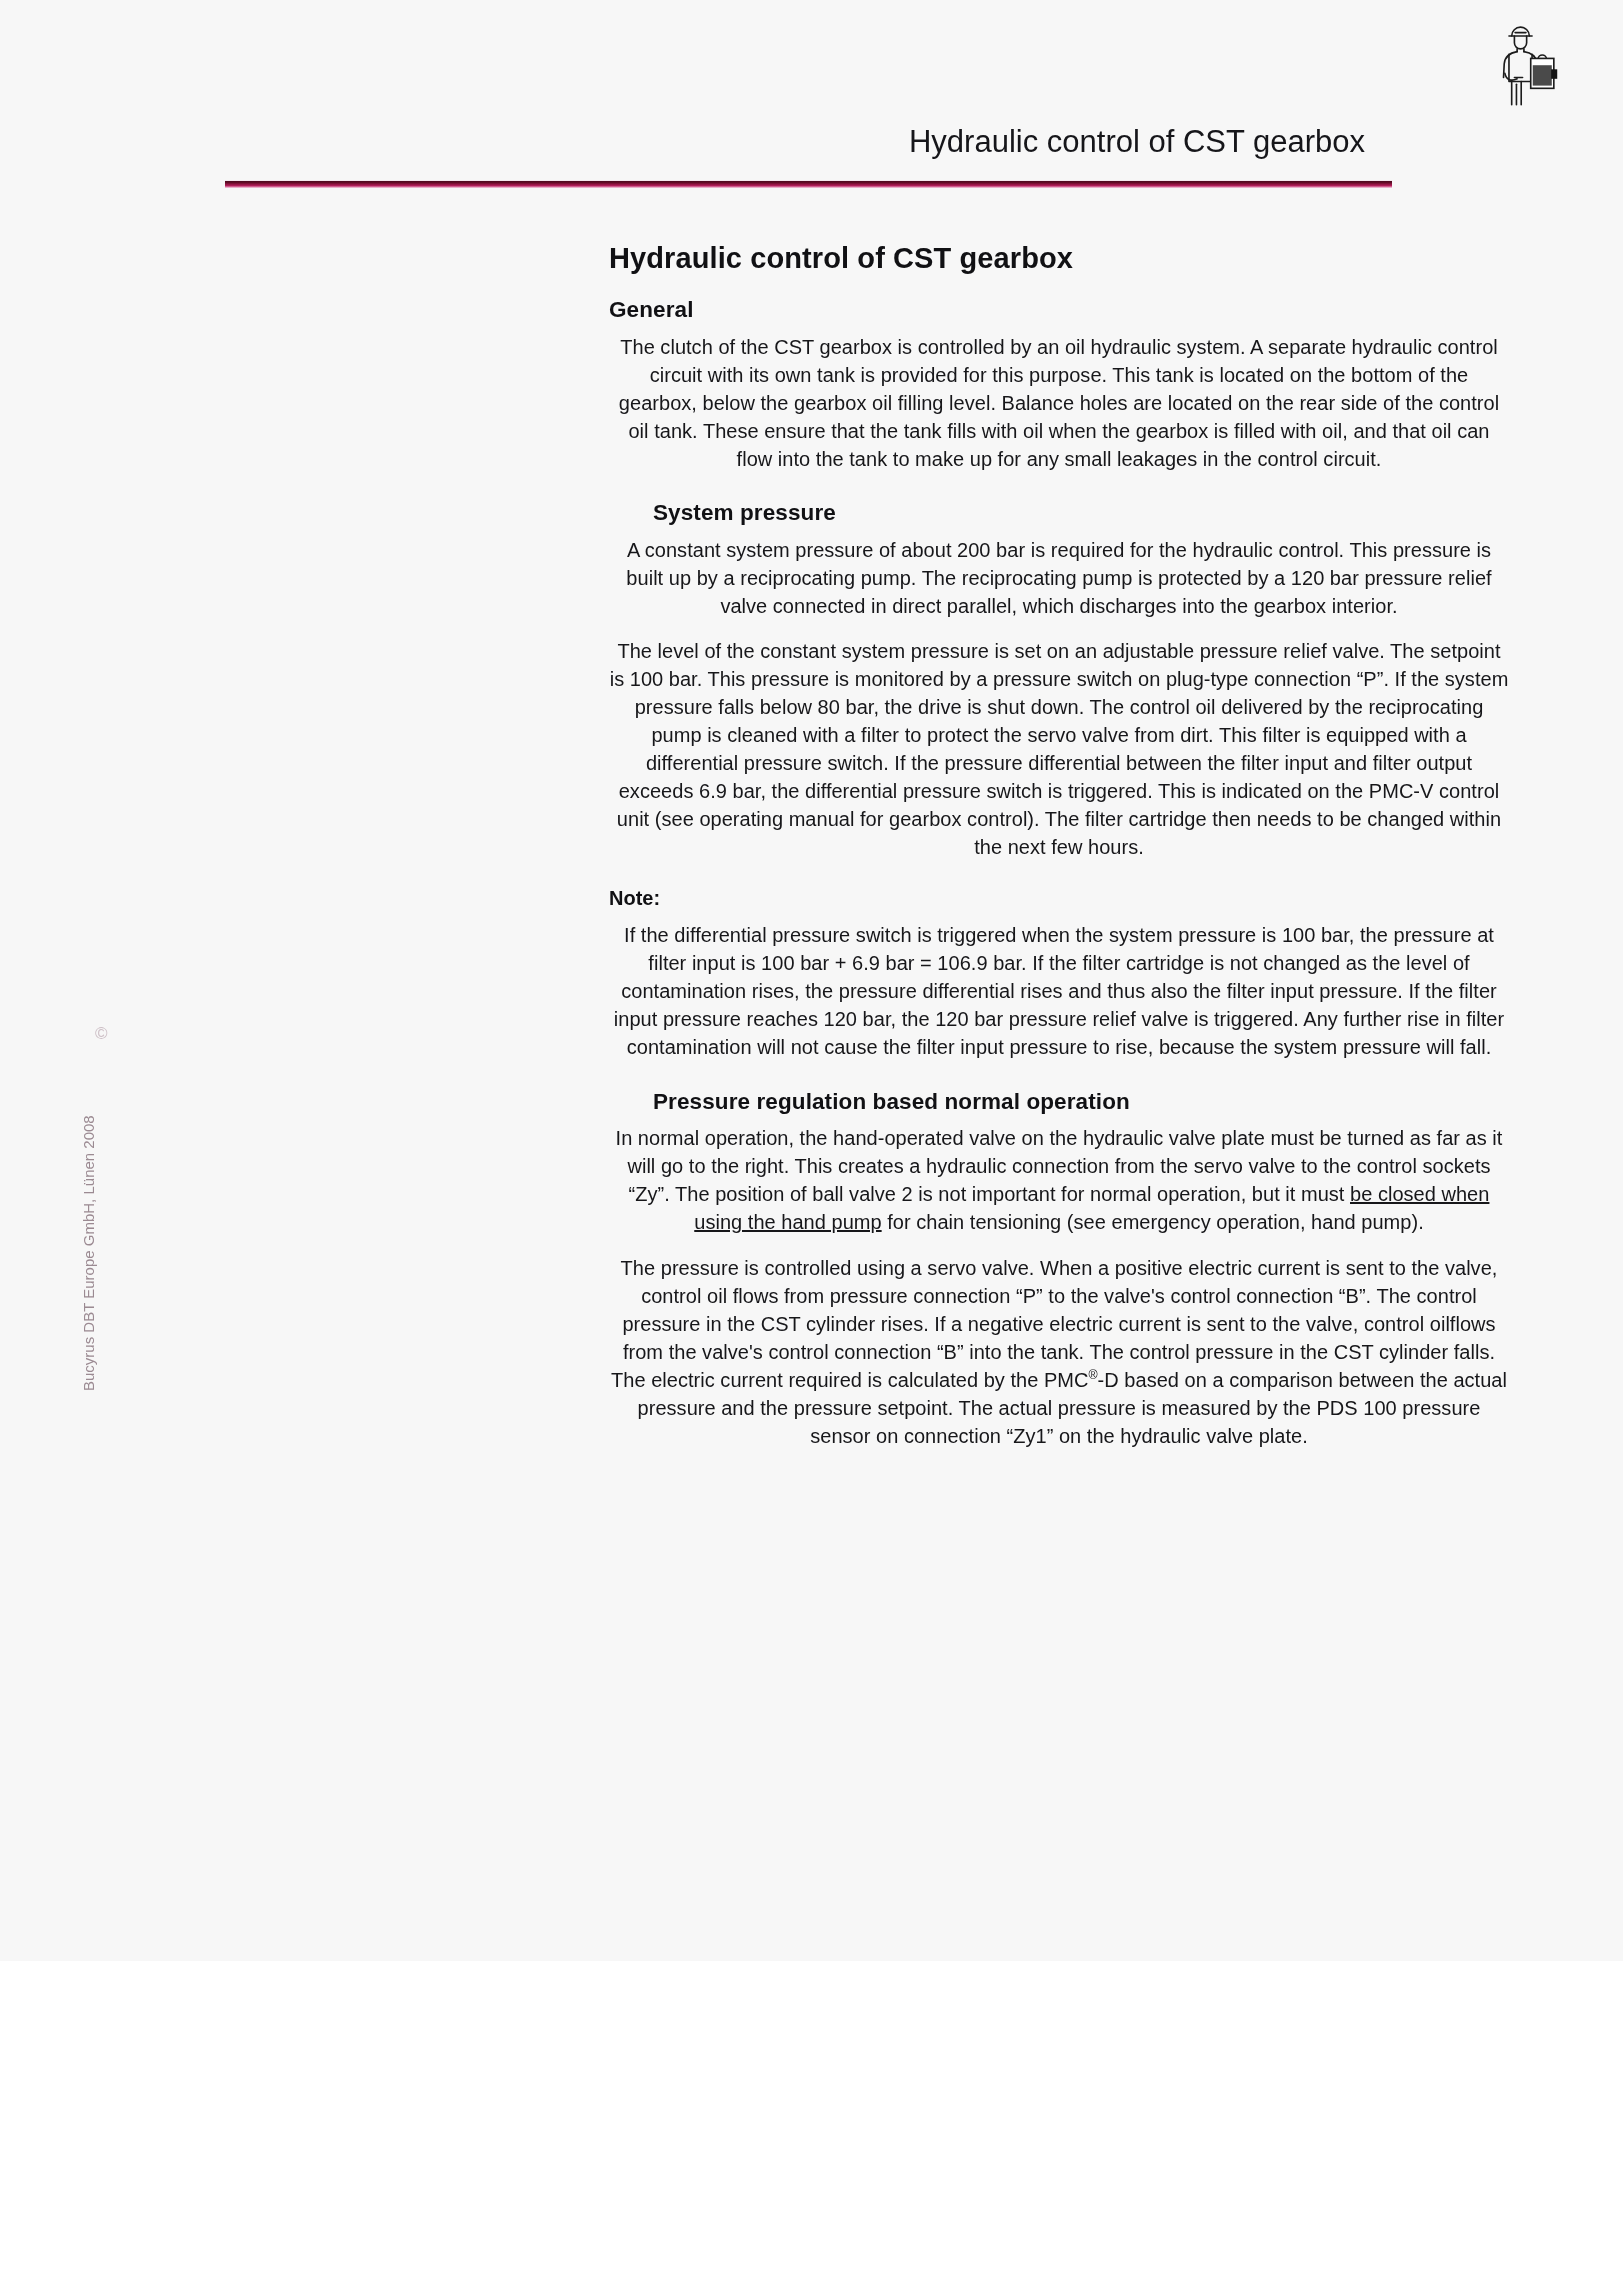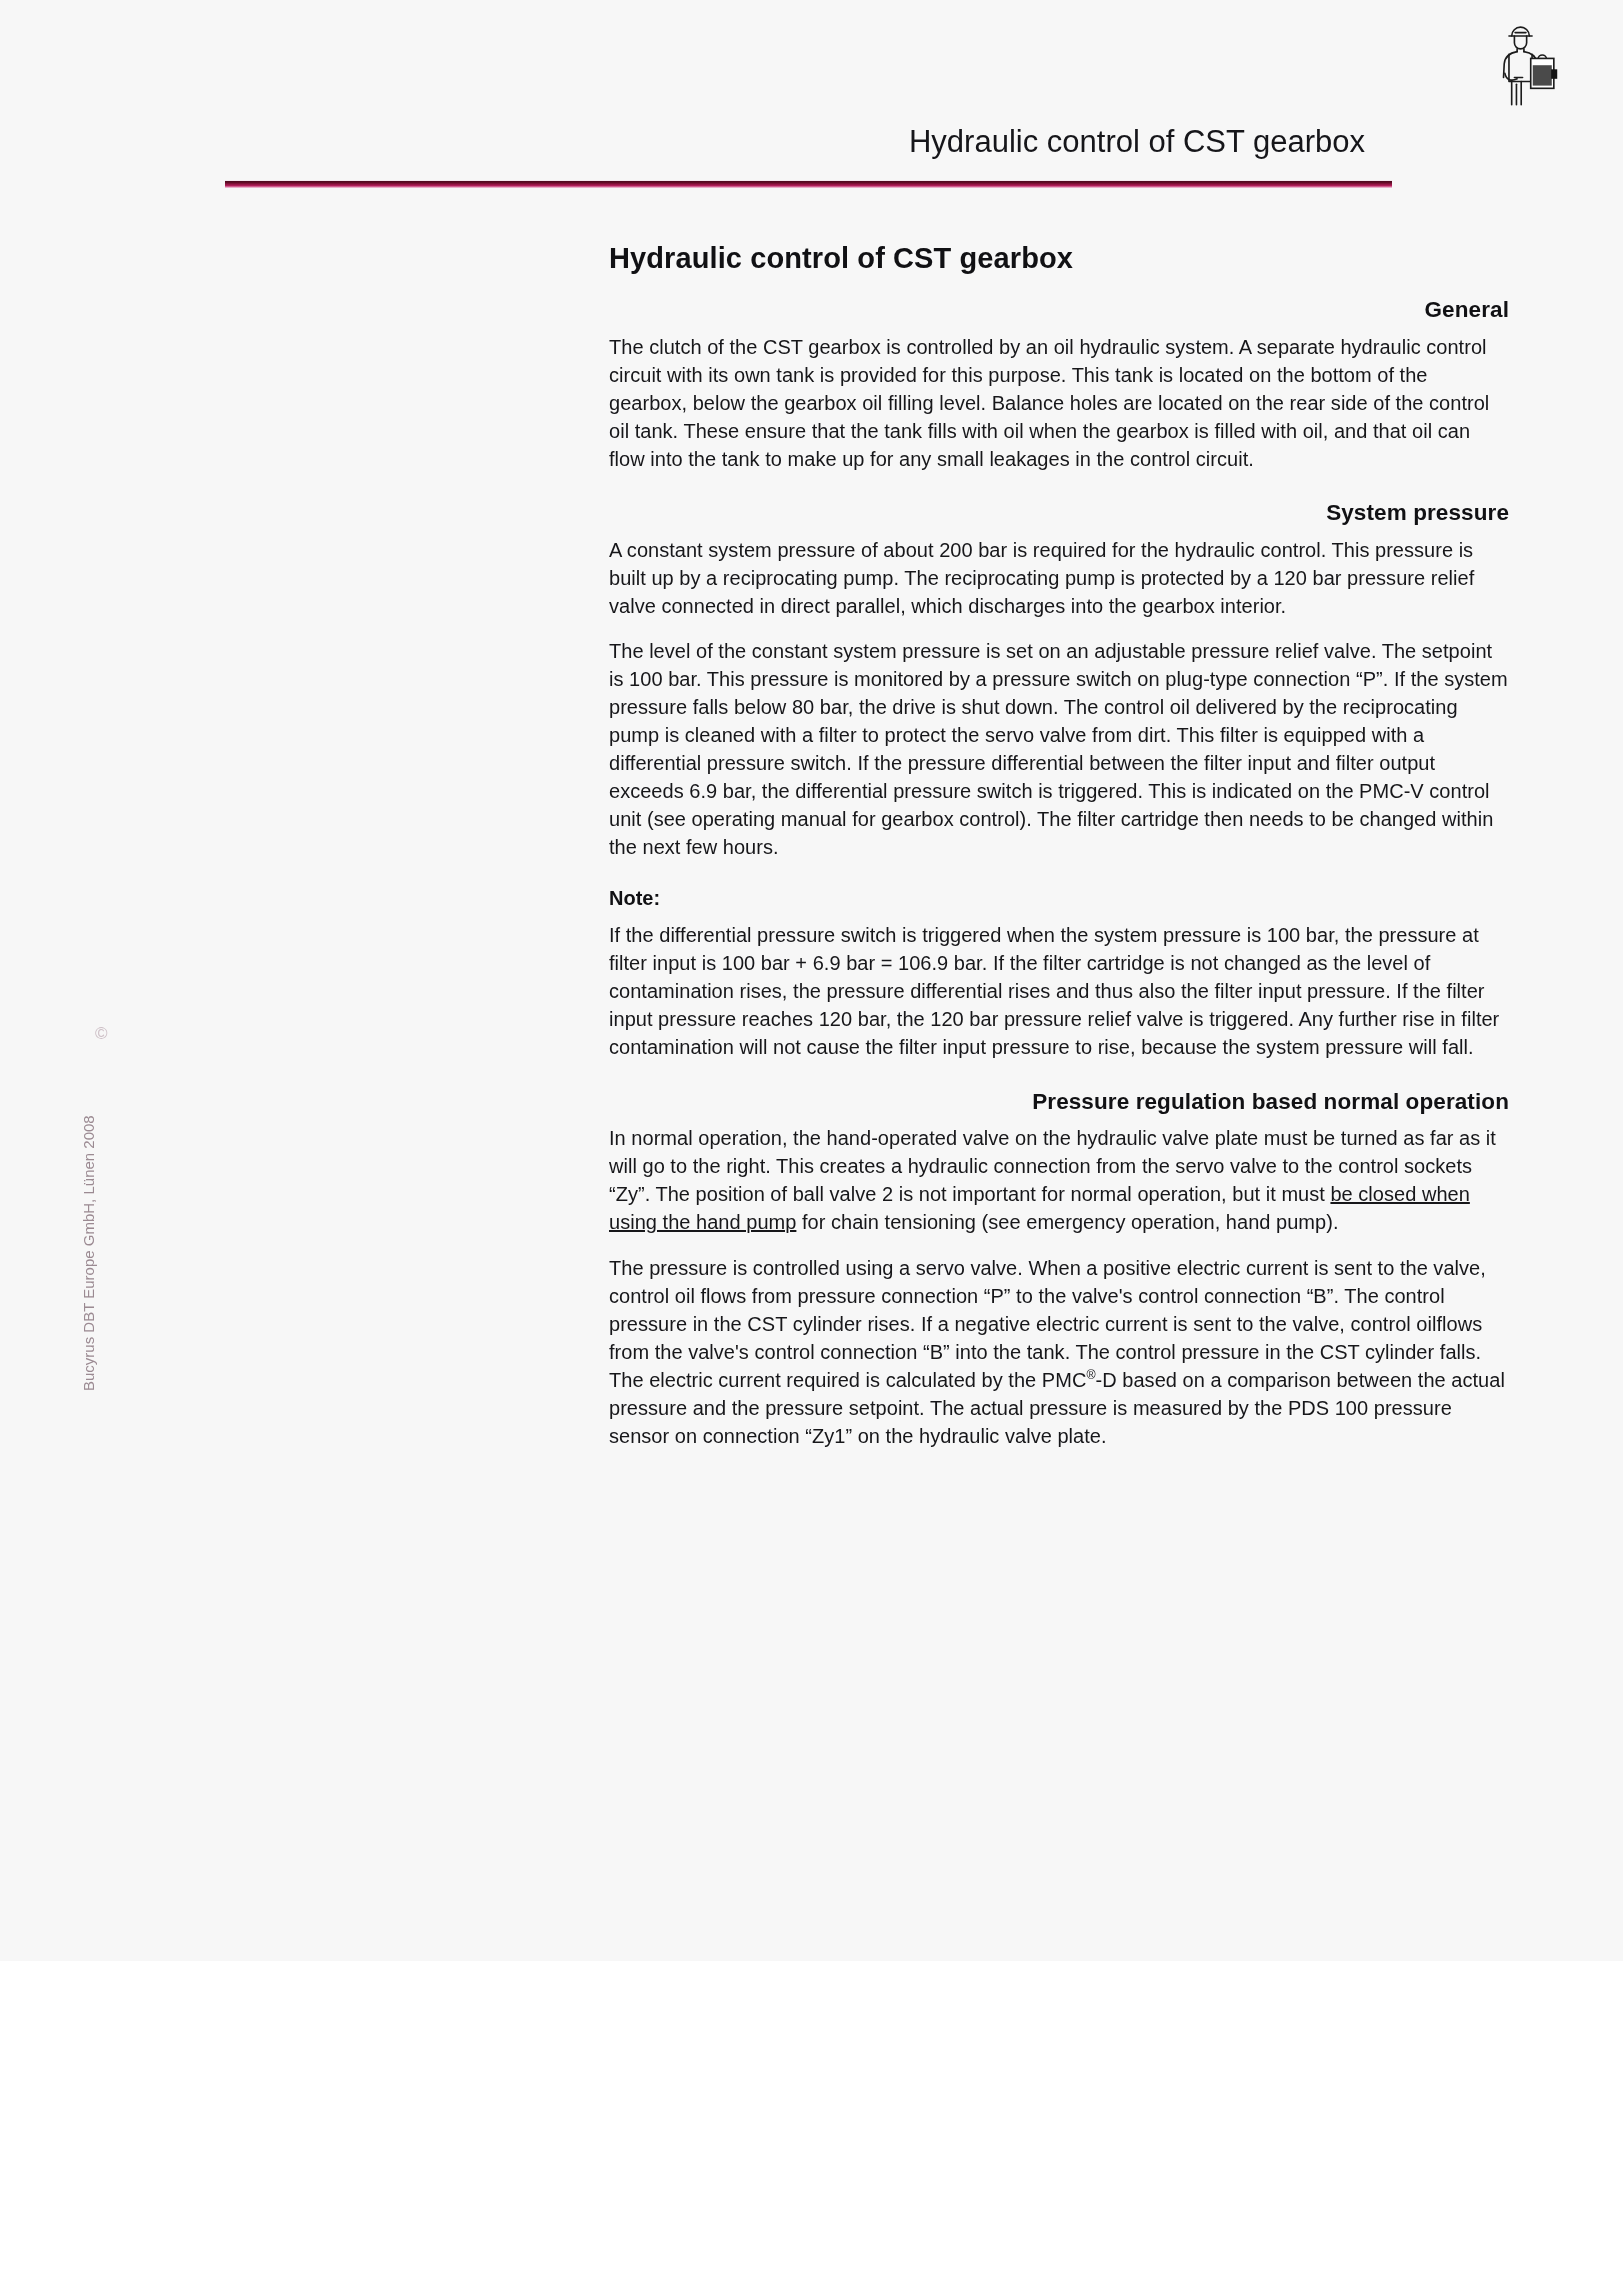--- a/index.html
+++ b/index.html
@@ -111,39 +111,39 @@
     color: #111114;
     letter-spacing: 0.1px;
   }
   h2.section-title {
     margin: 0 0 9.5px 0;
     font-size: 22.5px;
     line-height: 27px;
     font-weight: bold;
     color: #111114;
     letter-spacing: 0.1px;
-    text-align: right;
   }
   h2.section-title.spaced {
     margin-top: 26.6px;
     margin-left: 44px;
   }
   h3.note-title {
     margin: 26px 0 11px 0;
     font-size: 20px;
     line-height: 23px;
     font-weight: bold;
     color: #111114;
   }
   p.body {
     margin: 0 0 17.7px 0;
     font-size: 20px;
     line-height: 28px;
     color: #17171a;
     letter-spacing: 0.03px;
+    text-align: center;
   }
   p.body:last-child { margin-bottom: 0; }
   .u { text-decoration: underline; }
   sup { font-size: 0.62em; vertical-align: super; line-height: 0; }
 
   
   #footer-docno {
     position: absolute;
     left: 228px;
     top: 2187px;

